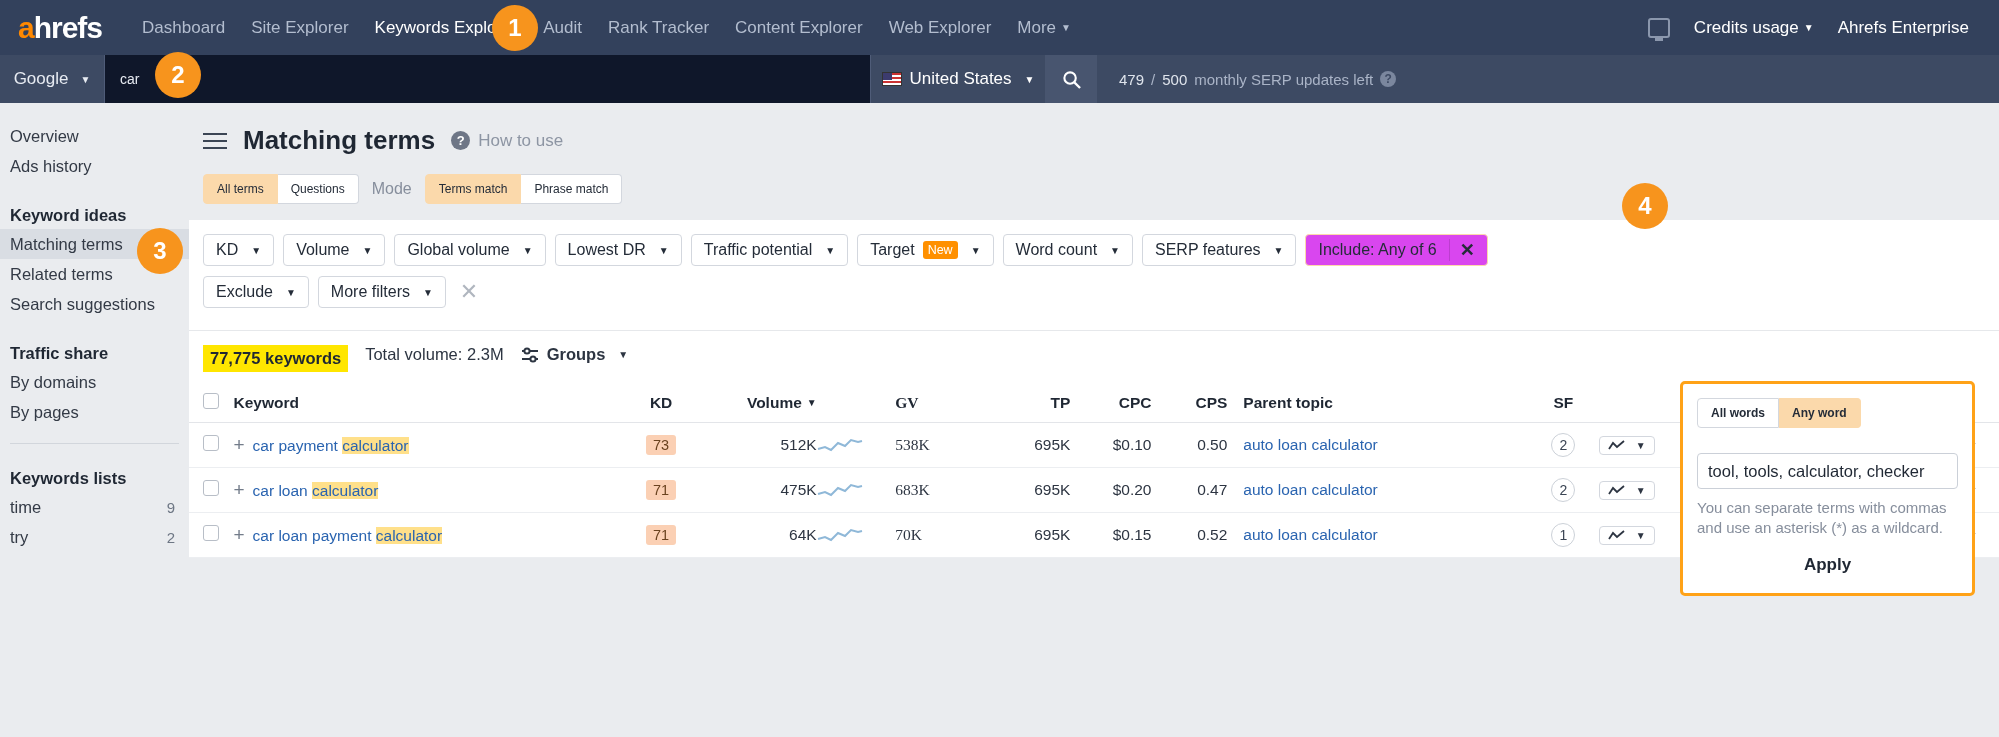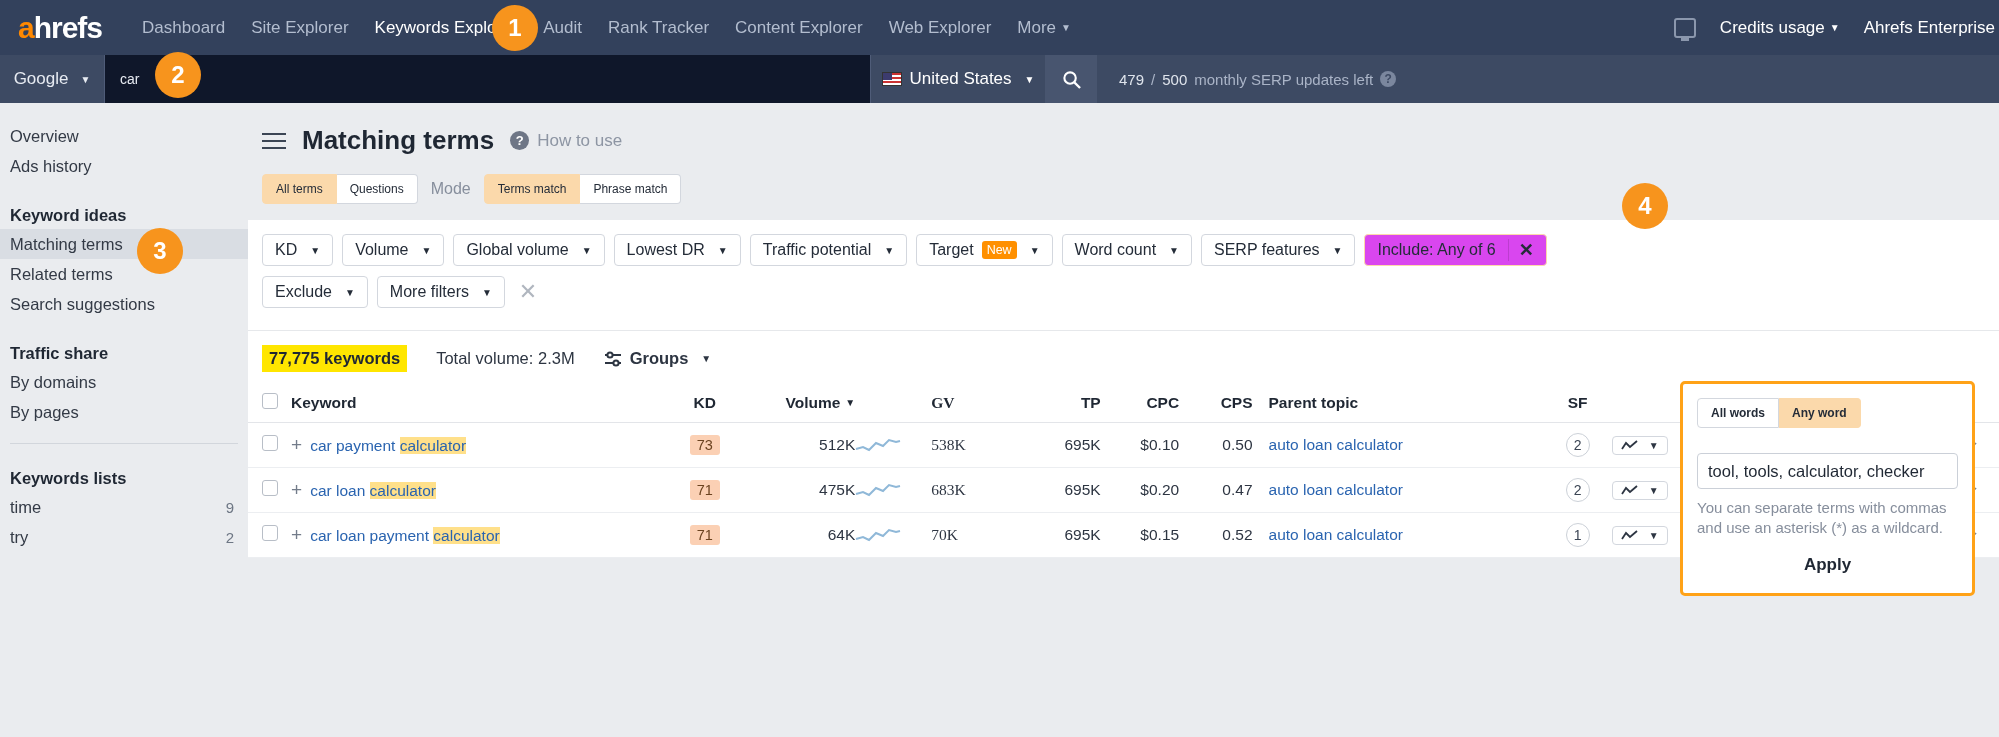--- a/index.html
+++ b/index.html
@@ -15,21 +15,21 @@
   .topnav {
     height: 55px; background: #33415c; display: flex; align-items: center;
     padding: 0 18px; position: relative;
   }
   .logo { font-size: 30px; font-weight: 700; letter-spacing: -1px; color: #fff; margin-right: 40px; }
   .logo .a { color: #ff8800; }
   .navlinks { display: flex; align-items: center; gap: 26px; }
   .navlink { color: #b3bdcf; font-size: 17px; white-space: nowrap; cursor: pointer; }
   .navlink.active { color: #ffffff; }
   .caret { display: inline-block; font-size: 10px; margin-left: 5px; vertical-align: 2px; }
-  .navright { position: absolute; right: 4px; display: flex; align-items: center; gap: 24px; }
+  .navright { position: absolute; right: 30px; display: flex; align-items: center; gap: 24px; }
   .navright .navlink { color: #ffffff; }
   .monitor-icon { width: 22px; height: 20px; border: 2px solid #8b97ad; border-radius: 3px; position: relative; }
   .monitor-icon::after { content:""; position:absolute; left:50%; bottom:-5px; transform:translateX(-50%); width:8px; height:3px; background:#8b97ad; }
 
   
   .searchbar { height: 48px; background: #3d4a63; display: flex; align-items: stretch; position: relative; }
   .se-select { width: 105px; display:flex; align-items:center; justify-content:center; gap:7px;
      color:#e7ebf2; font-size:17px; border-right:1px solid #4f5c78; cursor:pointer; }
   .kw-input { flex: 1; display:flex; align-items:center; padding-left:15px; color:#e7ebf2; font-size:14px;
      background:#0f172a; max-width:765px; cursor:text; }
@@ -38,21 +38,21 @@
   .flag { width:20px; height:14px; background: repeating-linear-gradient(#c33 0 2px, #fff 2px 4px); position:relative; border:1px solid #333;}
   .flag::before { content:""; position:absolute; left:0; top:0; width:9px; height:7px; background:#3c3b6e; }
   .searchbtn { width:52px; display:flex; align-items:center; justify-content:center; background:#48556f; color:#fff; cursor:pointer;}
   .serp-note { display:flex; align-items:center; gap:7px; padding-left:22px; color:#aab4c7; font-size:15px; }
   .serp-note b { color:#dfe4ec; font-weight:400; }
   .qmark { width:16px;height:16px;border-radius:50%;background:#7b879e;color:#3d4a63;font-size:12px;
      display:flex;align-items:center;justify-content:center;font-weight:700;}
 
   
   .body { display: flex; height: 634px; }
-  .sidebar { width: 248px; background: #eaecef; padding-top: 18px; flex-shrink: 0; position: relative;}
+  .sidebar { width: 189px; background: #eaecef; padding-top: 18px; flex-shrink: 0; position: relative;}
   .side-item { height: 30px; display:flex; align-items:center; padding-left:10px; font-size:16.5px; color:#333a46; cursor:pointer;}
   .side-item.sel { background:#d9dde3; }
   .side-head { height: 34px; display:flex; align-items:flex-end; padding-left:10px; font-size:16.5px;
      font-weight:700; color:#1f2733; padding-bottom:4px; }
   .side-gap { height: 14px; }
   .side-rule { margin:16px 10px 14px 10px; border-top:1px solid #d2d6dc; }
   .side-list-item { height:30px; display:flex; align-items:center; justify-content:space-between;
      padding:0 14px 0 10px; font-size:16.5px; color:#333a46; cursor:pointer;}
   .side-list-item .num { color:#6d7684; font-size:15px; }
 
@@ -78,21 +78,21 @@
   .panel { background:#fff; margin-top:16px; }
   .filterrows { padding:14px 0 12px 14px; }
   .chiprow { display:flex; align-items:center; gap:9px; flex-wrap:nowrap; margin-bottom:10px; }
   .chip { height:32px; padding:0 12px; display:flex; align-items:center; gap:8px; font-size:16px; color:#242c38;
      background:#fff; border:1px solid #d3d7de; border-radius:4px; white-space:nowrap; cursor:pointer;}
   .chip.active { background:#d946ef; border-color:#fbd9ab; }
   .chip .newbadge { background:#ff9000; color:#fff; font-size:12.5px; border-radius:3px; padding:2px 5px; }
   .chip .xbtn { font-size:18px; font-weight:700; padding-left:10px; border-left:1px solid rgba(0,0,0,.13); margin-left:4px;}
   .x-clear { font-size:22px; color:#b0b6bf; cursor:pointer; padding:0 5px; }
 
-  .statsbar { display:flex; align-items:center; gap:29px; padding:14px 0 12px 14px; border-top:1px solid #e6e8eb;}
+  .statsbar { display:flex; align-items:flex-start; gap:17px; padding:14px 0 12px 14px; border-top:1px solid #e6e8eb;}
   .kwcount { background:#ffe600; font-weight:700; font-size:16.5px; color:#1f2733; padding:4px 7px; }
   .totalvol { font-size:16.5px; color:#2d3542; }
   .groups { display:flex; align-items:center; gap:8px; font-size:16.5px; font-weight:700; color:#2d3542; cursor:pointer;}
 
   table { width:100%; border-collapse:collapse; }
   th { font-size:15.5px; font-weight:700; color:#1f2733; text-align:left; padding:9px 0; border-bottom:1px solid #e3e5e9; white-space:nowrap;}
   td { font-size:15.5px; color:#2d3542; padding:10px 0; border-bottom:1px solid #eceef1; white-space:nowrap; }
   .c-check{width:34px;padding-left:14px;} .c-kw{width:300px;} .c-kd{width:54px;text-align:center;}
   .c-vol{width:92px;text-align:right;} .c-spark{width:60px;} .c-gv{width:68px;text-align:left;font-family:Liberation Serif, serif;}
   .c-tp{width:66px;text-align:right;} .c-cpc{width:62px;text-align:right;} .c-cps{width:58px;text-align:right;}

